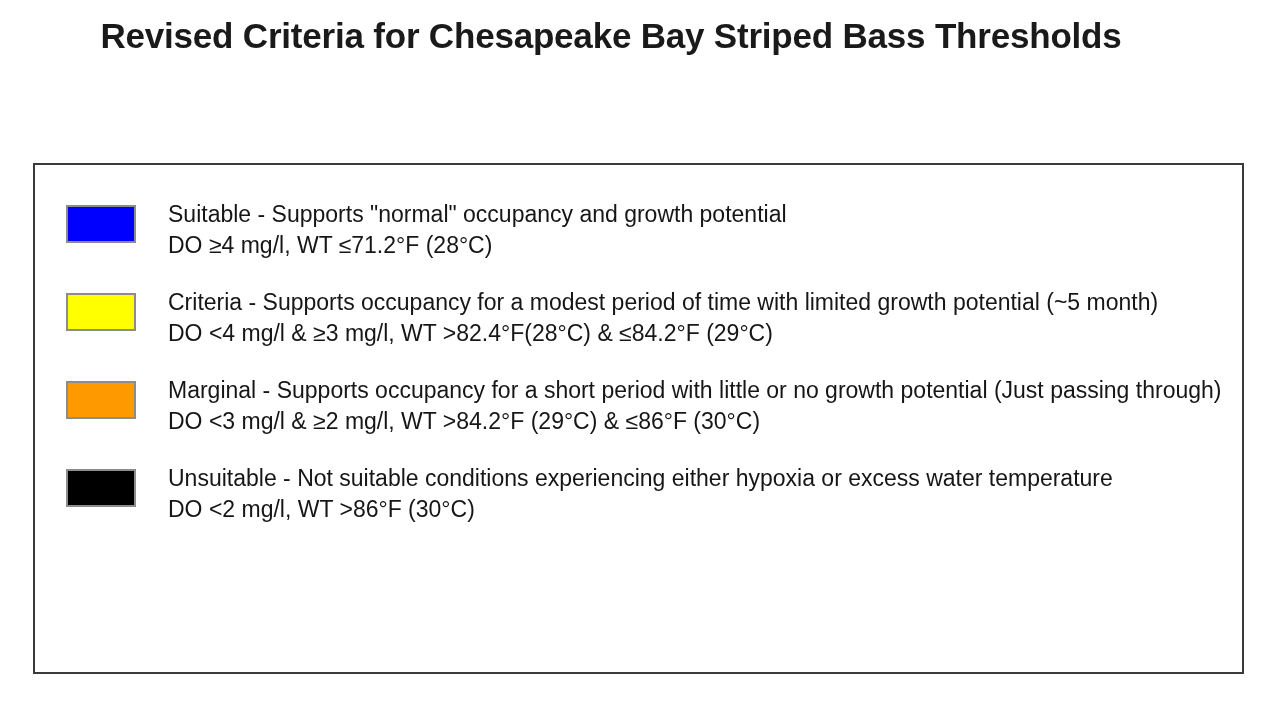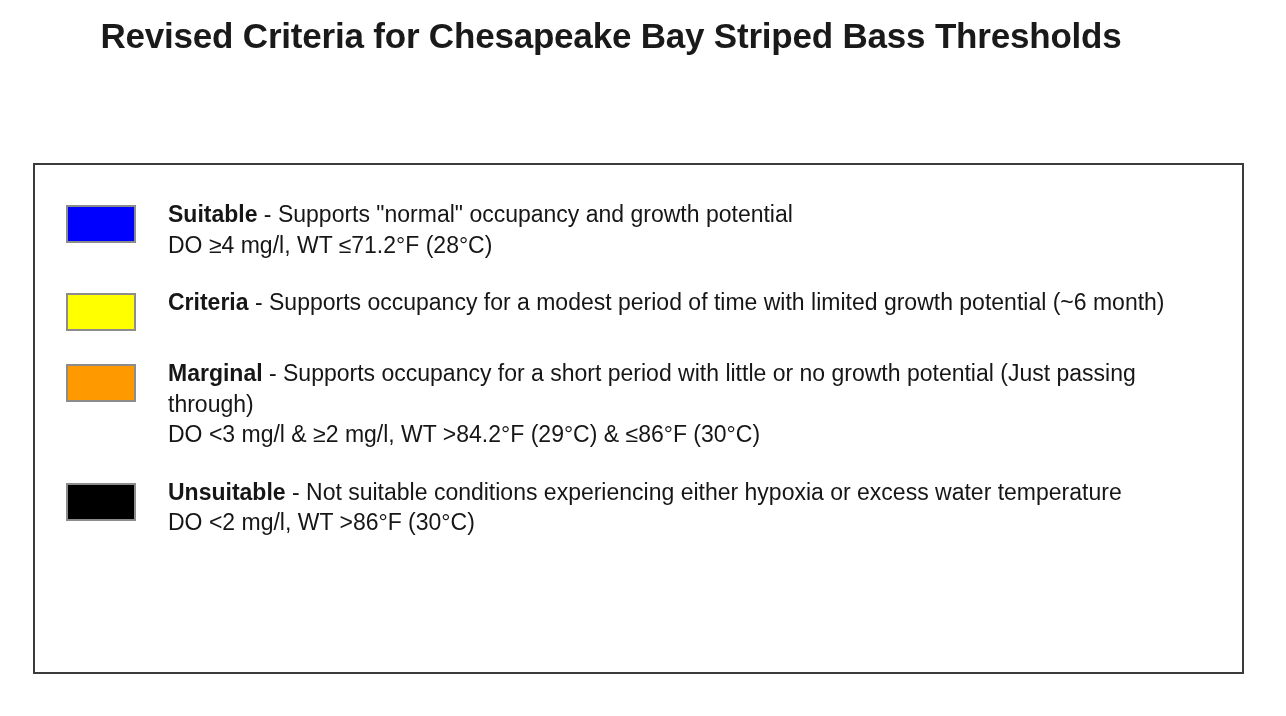--- a/index.html
+++ b/index.html
@@ -75,21 +75,21 @@
 
   .legend-text {
     flex: 1 1 auto;
     padding-right: 18px;
     font-size: 23px;
     line-height: 30.5px;
     color: #161616;
   }
 
   .legend-text .label {
-    font-weight: bold;
+    font-weight: normal;
   }
 
   .legend-text .desc-line,
   .legend-text .criteria-line {
     display: block;
   }
 
   .legend-text .criteria-line {
     white-space: nowrap;
   }
@@ -112,21 +112,22 @@
         <span class="desc-line"><span class="label">Suitable</span><span> - </span><span>Supports "normal" occupancy and growth potential</span></span>
         <span class="criteria-line">DO ≥4 mg/l, WT ≤71.2°F (28°C)</span>
       </div>
     </div>
 
     <div class="legend-item">
       <div class="swatch-cell">
         <div class="swatch" style="background:#ffff00;"></div>
       </div>
       <div class="legend-text">
-        <span class="desc-line"><span class="label">Criteria</span><span> - </span><span>Supports occupancy for a modest period of time with limited growth potential (~6 month)</span></span>
+        <span class="desc-line"><span class="label">Criteria</span><span> - </span><span>Supports occupancy for a modest period of time with limited growth potential (~5 month)</span></span>
+        <span class="criteria-line">DO &lt;4 mg/l &amp; ≥3 mg/l, WT &gt;82.4°F(28°C) &amp; ≤84.2°F (29°C)</span>
       </div>
     </div>
 
     <div class="legend-item">
       <div class="swatch-cell">
         <div class="swatch" style="background:#ff9900;"></div>
       </div>
       <div class="legend-text">
         <span class="desc-line"><span class="label">Marginal</span><span> - </span><span>Supports occupancy for a short period with little or no growth potential (Just passing through)</span></span>
         <span class="criteria-line">DO &lt;3 mg/l &amp; ≥2 mg/l, WT &gt;84.2°F (29°C) &amp; ≤86°F (30°C)</span>

